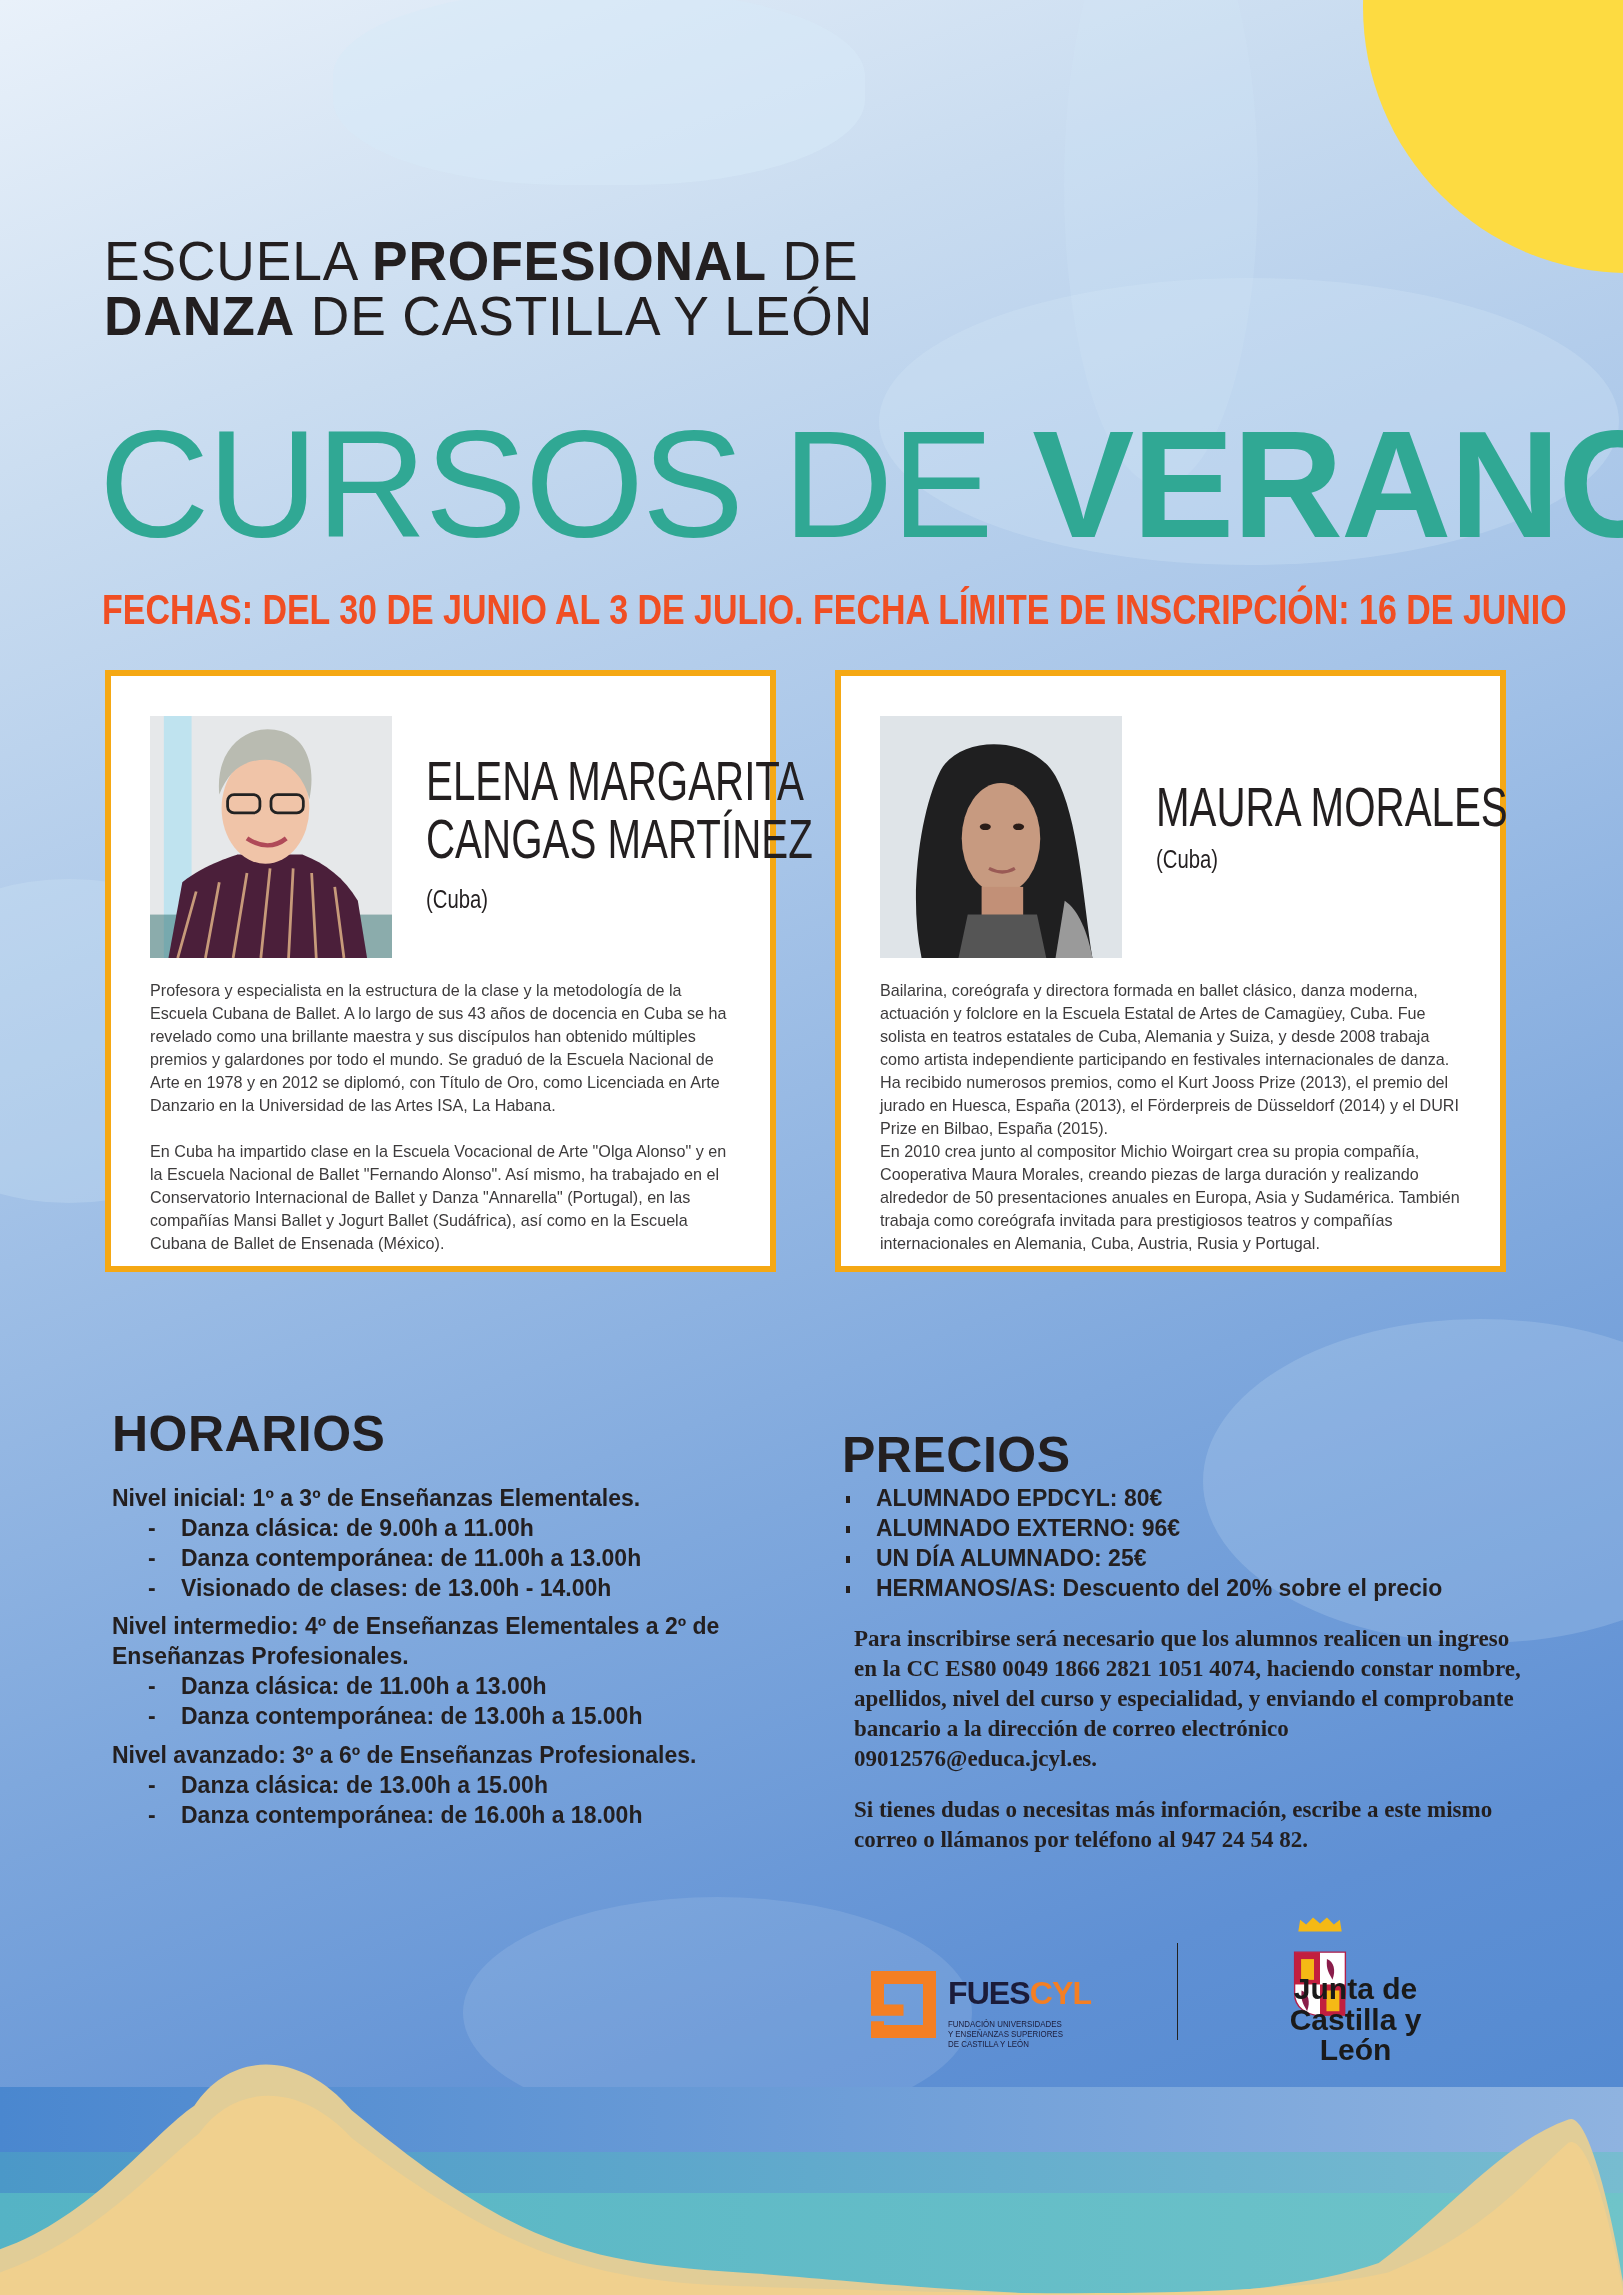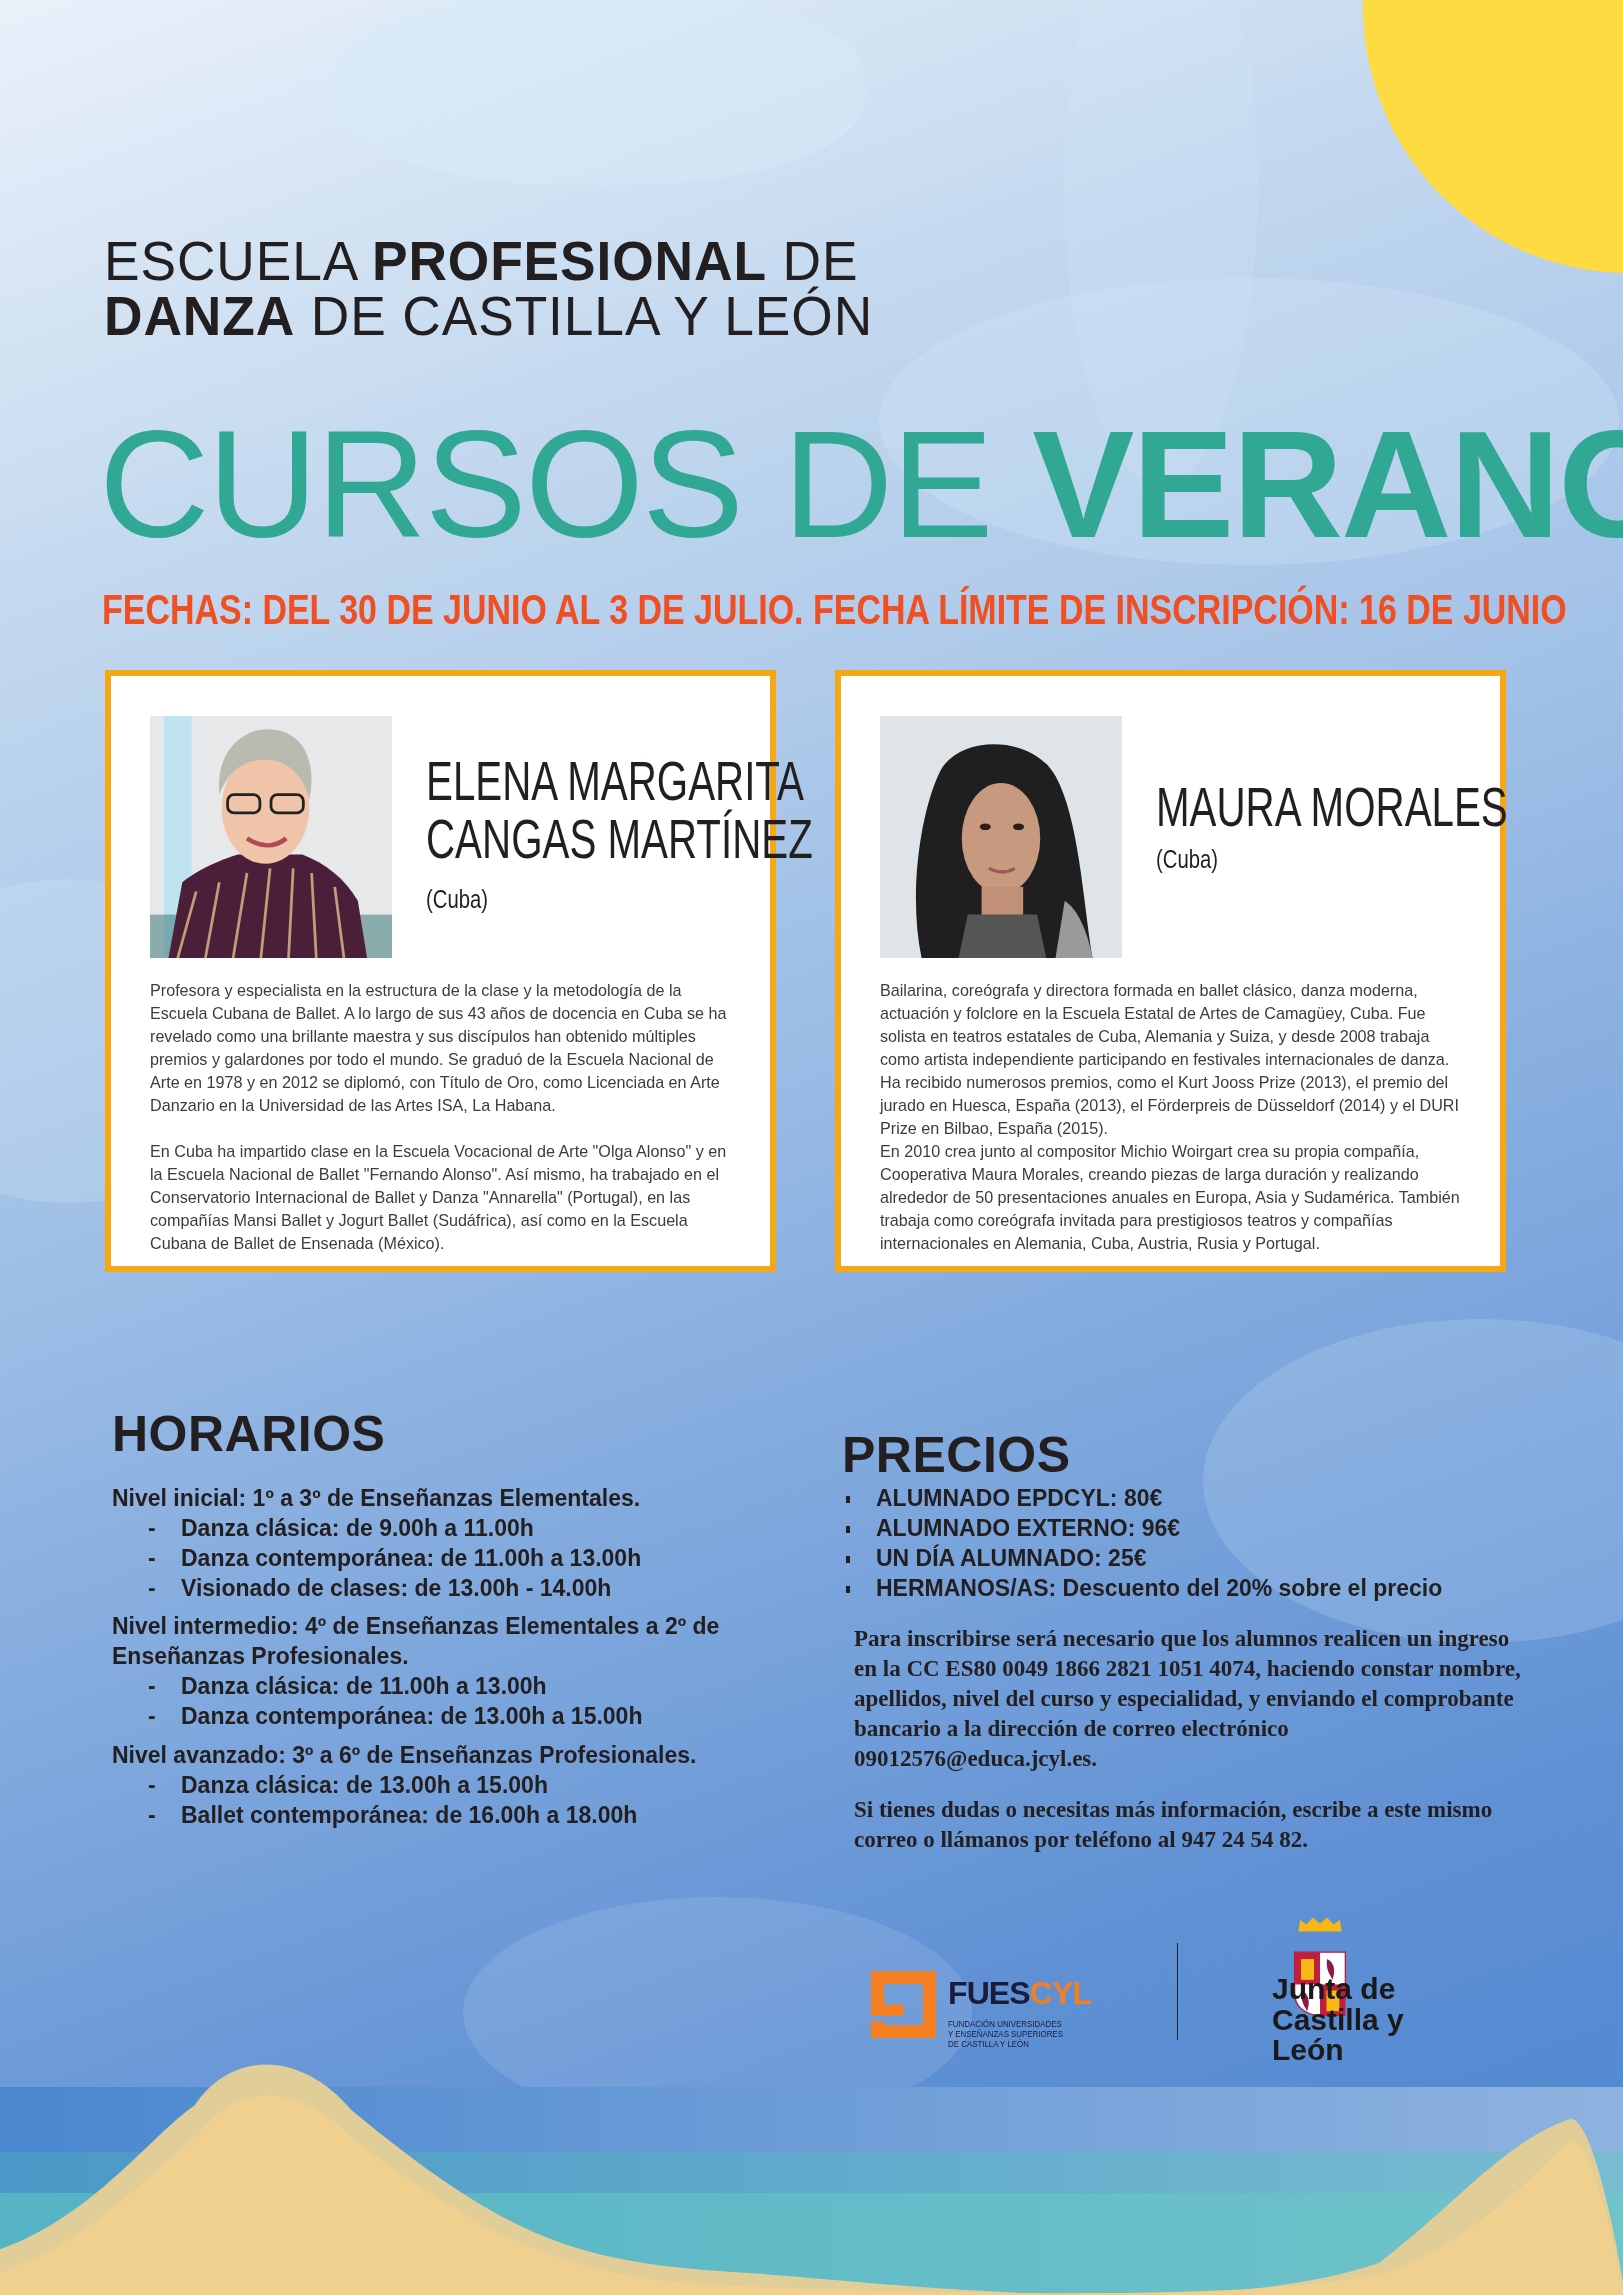--- a/index.html
+++ b/index.html
@@ -49,21 +49,21 @@
   .prices li::before { content:""; position:absolute; left:3.7px; top:13px; width:4.6px; height:7.4px; background:#231f20; }
   .prices p { margin:21px 0 0 12px;font-family:Liberation Serif, serif; }
 
   .logos { position:absolute; left:865px; top:1906px; width:657px; height:139px; }
   .fues-mark { position:absolute; left:5.6px; top:65px; width:65px; height:67px; }
   .fues-name { position:absolute; left:83px; top:69px; font-size:32px; font-weight:900; letter-spacing:-0.9px; color:#1b1c3a; }
   .fues-name .cyl { color:#f47f23; }
   .fues-sub { position:absolute; left:83px; top:113px; font-size:9.3px; line-height:10.2px; color:#1b1c3a; transform:scaleX(0.85); transform-origin:left; white-space:nowrap; }
   .divider { position:absolute; left:312px; top:37px; width:1.4px; height:97px; background:#222; }
   .jcyl-shield { position:absolute; left:425px; top:9.3px; width:60px; height:102px; }
-  .jcyl-text { position:absolute; left:407px; top:68px; font-size:30px; line-height:30.5px; font-weight:700; color:#1a1a1a; text-align:left; width:167px; }
+  .jcyl-text { position:absolute; left:407px; top:68px; font-size:30px; line-height:30.5px; font-weight:700; color:#1a1a1a; text-align:center; width:167px; }
 </style>
 </head>
 <body>
 
 <div class="bg-layer" style="left:0;top:0;width:1623px;height:2295px;">
   <div class="cloud" style="left:1064px;top:-116px;width:194px;height:602px;opacity:0.35"></div>
   <div class="cloud" style="left:333px;top:-9.3px;width:532px;height:194px;border-radius:44%;"></div>
   <div class="cloud" style="left:879px;top:278px;width:740px;height:287px;opacity:0.5"></div>
   <div class="cloud" style="left:-139px;top:879px;width:416px;height:324px;opacity:0.45"></div>
   <div class="cloud" style="left:1203px;top:1319px;width:555px;height:324px;opacity:0.35"></div>
@@ -148,21 +148,21 @@
     <li>Visionado de clases: de 13.00h - 14.00h</li>
   </ul>
   <p class="level">Nivel intermedio: 4º de Enseñanzas Elementales a 2º de Enseñanzas Profesionales.</p>
   <ul>
     <li>Danza clásica: de 11.00h a 13.00h</li>
     <li>Danza contemporánea: de 13.00h a 15.00h</li>
   </ul>
   <p class="level">Nivel avanzado: 3º a 6º de Enseñanzas Profesionales.</p>
   <ul>
     <li>Danza clásica: de 13.00h a 15.00h</li>
-    <li>Ballet contemporánea: de 16.00h a 18.00h</li>
+    <li>Danza contemporánea: de 16.00h a 18.00h</li>
   </ul>
 </div>
 
 <div class="section-title" style="left:842px;top:1430px">PRECIOS</div>
 <div class="prices">
   <ul>
     <li>ALUMNADO EPDCYL: 80€</li>
     <li>ALUMNADO EXTERNO: 96€</li>
     <li>UN DÍA ALUMNADO: 25€</li>
     <li>HERMANOS/AS: Descuento del 20% sobre el precio</li>

